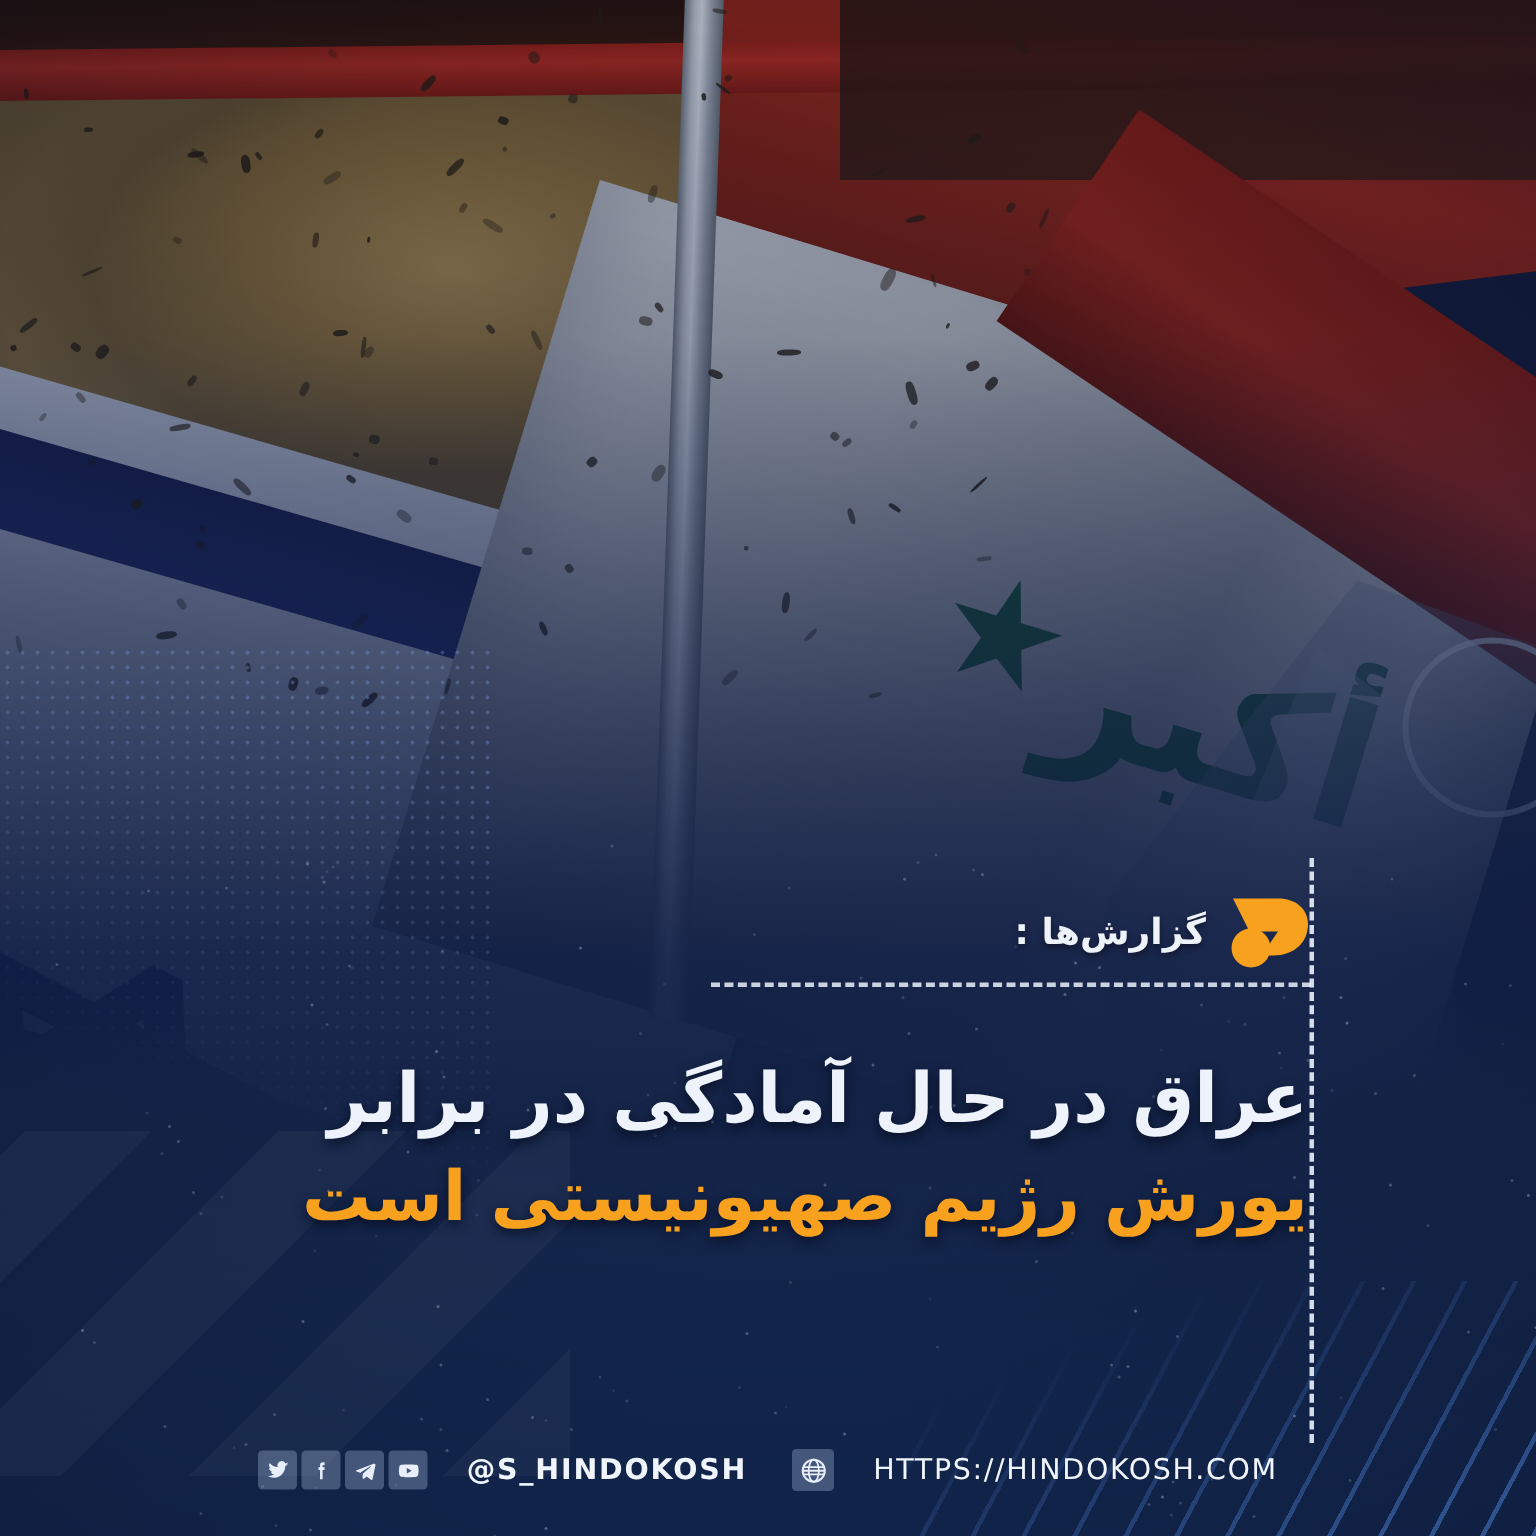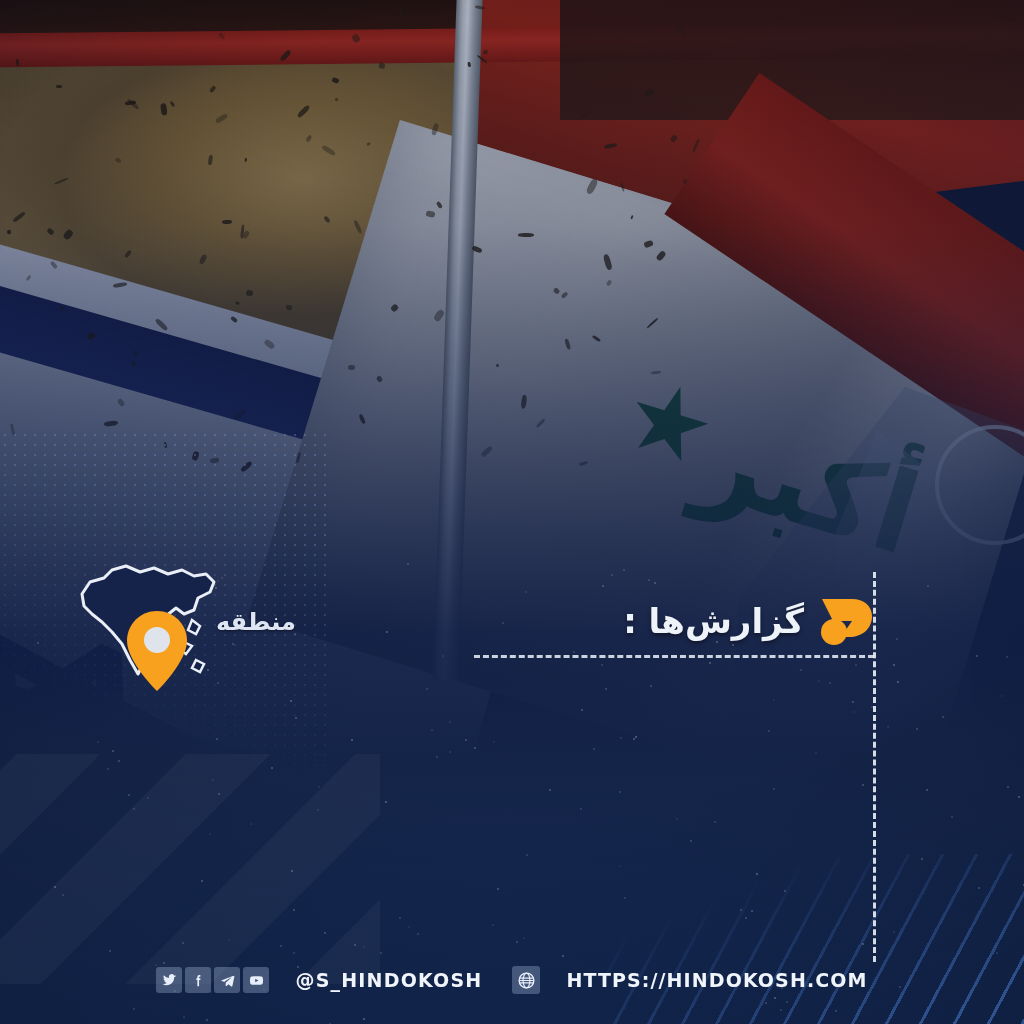--- a/index.html
+++ b/index.html
@@ -202,21 +202,21 @@
     letter-spacing:0px;
     text-shadow:0 1px 3px rgba(0,0,0,.5);
   }
 
   
   .cat-row{
     position:absolute;right:150px;top:596px;
     display:flex;align-items:center;gap:12px;direction:rtl;
   }
   .cat-label{
-    font-size:34px;font-weight:700;color:#eef2f9;direction:rtl;
+    font-size:24px;font-weight:700;color:#eef2f9;direction:rtl;
     text-shadow:0 2px 4px rgba(0,0,0,.45);
   }
   .cat-mark{width:58px;height:50px;}
 
   
   .dash-v{
     position:absolute;left:873px;top:572px;width:0;height:390px;
     border-left:3px dashed rgba(235,241,250,.9);
   }
   .dash-h{
@@ -250,21 +250,21 @@
   .handle{
     font-size:19px;font-weight:700;color:#f0f4fb;letter-spacing:1.2px;
     margin-left:12px;margin-right:16px;
   }
   .globe{
     width:28px;height:28px;border-radius:3px;background:rgba(190,210,240,.30);
     display:flex;align-items:center;justify-content:center;margin-right:12px;
   }
   .globe svg{width:19px;height:19px;}
   .site{
-    font-size:19px;font-weight:700;color:#f0f4fb;letter-spacing:1.1px;
+    font-size:19px;font-weight:400;color:#f0f4fb;letter-spacing:1.1px;
   }
 </style>
 </head>
 <body>
 
 <div id="card">
 
   <div class="photo">
     <div class="sky"></div>
     <div class="sky-dark-top"></div>
@@ -548,56 +548,38 @@
       <i style="left: 201.223px; top: 880.408px; opacity: 0.56;"></i>
       <i style="left: 519.11px; top: 654.571px; opacity: 0.43;"></i>
       <i style="left: 296.89px; top: 965.961px; opacity: 0.51;"></i>
       <i style="left: 425.653px; top: 687.776px; opacity: 0.31;"></i>
       <i style="left: 1017.51px; top: 796.428px; opacity: 0.6;"></i>
       <i style="left: 249.957px; top: 822.632px; opacity: 0.18;"></i>
       <i style="left: 920.829px; top: 858.347px; opacity: 0.51;"></i>
     </div>
 
 
-  <div class="region">
-    <div class="map-svg">
-      <svg viewBox="0 0 160 126" width="160" height="126" aria-hidden="true">
-        <path d="M16 38 L24 26 L38 22 L46 14 L60 10 L74 16 L88 12 L102 18 L116 14
-                 L128 20 L140 18 L148 26 L144 36 L132 42 L128 54 L118 58 L110 52
-                 L100 60 L96 74 L88 86 L80 102 L72 118 L64 104 L56 88 L46 76
-                 L36 66 L26 58 L18 50 Z" fill="#15224a" stroke="#e9eef7" stroke-width="3" stroke-linejoin="round"></path>
-        <path d="M126 64 L134 70 L130 78 L122 74 Z" fill="#15224a" stroke="#e9eef7" stroke-width="2.5"></path>
-        <path d="M118 86 L126 90 L120 98 L112 92 Z" fill="#15224a" stroke="#e9eef7" stroke-width="2.5"></path>
-        <path d="M104 100 L112 104 L106 112 L100 106 Z" fill="#15224a" stroke="#e9eef7" stroke-width="2.5"></path>
-        <path d="M130 104 L138 108 L134 116 L126 112 Z" fill="#15224a" stroke="#e9eef7" stroke-width="2.5"></path>
-        <path d="M90 112 L98 116 L92 122 L86 118 Z" fill="#15224a" stroke="#e9eef7" stroke-width="2.5"></path>
-      </svg>
-    </div>
-    <div class="pin">
-      <svg viewBox="0 0 62 82" width="62" height="82" aria-hidden="true">
-        <path d="M31 1 C14.5 1 1 14.2 1 30.4 C1 52 31 81 31 81 C31 81 61 52 61 30.4 C61 14.2 47.5 1 31 1 Z" fill="#f7a11f"></path>
-        <circle cx="31" cy="30" r="13" fill="#dfe4ec"></circle>
-      </svg>
-    </div>
-    <div class="region-label">منطقه</div>
-  </div>
 
   <div class="dash-v"></div>
   <div class="dash-h"></div>
 
   <div class="cat-row">
     <div class="cat-mark">
       <svg viewBox="0 0 58 50" width="58" height="50" aria-hidden="true">
         <path d="M6 3 H36 C48 3 56 10 56 20 C56 33 46 41 33 41 L25 41 L36 25 L17 25 Z" fill="#f7a11f"></path>
         <circle cx="18" cy="36" r="13" fill="#f7a11f"></circle>
       </svg>
     </div>
     <div class="cat-label">گزارش‌ها :</div>
   </div>
 
+  <div class="headline">
+    <span>عراق در حال آمادگی در برابر </span><span class="hl">یورش رژیم</span>
+    <span class="hl">صهیونیستی است</span>
+  </div>
 
   <div class="footer">
     <div class="soc-group">
       <a class="soc">
         <svg viewBox="0 0 24 24" aria-hidden="true">
             <path d="M23 4.9a8.5 8.5 0 0 1-2.4.7 4.2 4.2 0 0 0 1.8-2.3 8.4 8.4 0 0 1-2.6 1A4.2 4.2 0 0 0 11.5 8 11.9 11.9 0 0 1 2.9 3.6a4.2 4.2 0 0 0 1.3 5.6 4.1 4.1 0 0 1-1.9-.5 4.2 4.2 0 0 0 3.4 4.1 4.2 4.2 0 0 1-1.9.1 4.2 4.2 0 0 0 3.9 2.9A8.5 8.5 0 0 1 1 17.5a11.9 11.9 0 0 0 6.4 1.9c7.7 0 12-6.4 12-12v-.5A8.4 8.4 0 0 0 23 4.9z"></path>
           </svg>
       </a>
       <a class="soc">
         <svg viewBox="0 0 24 24" aria-hidden="true">

